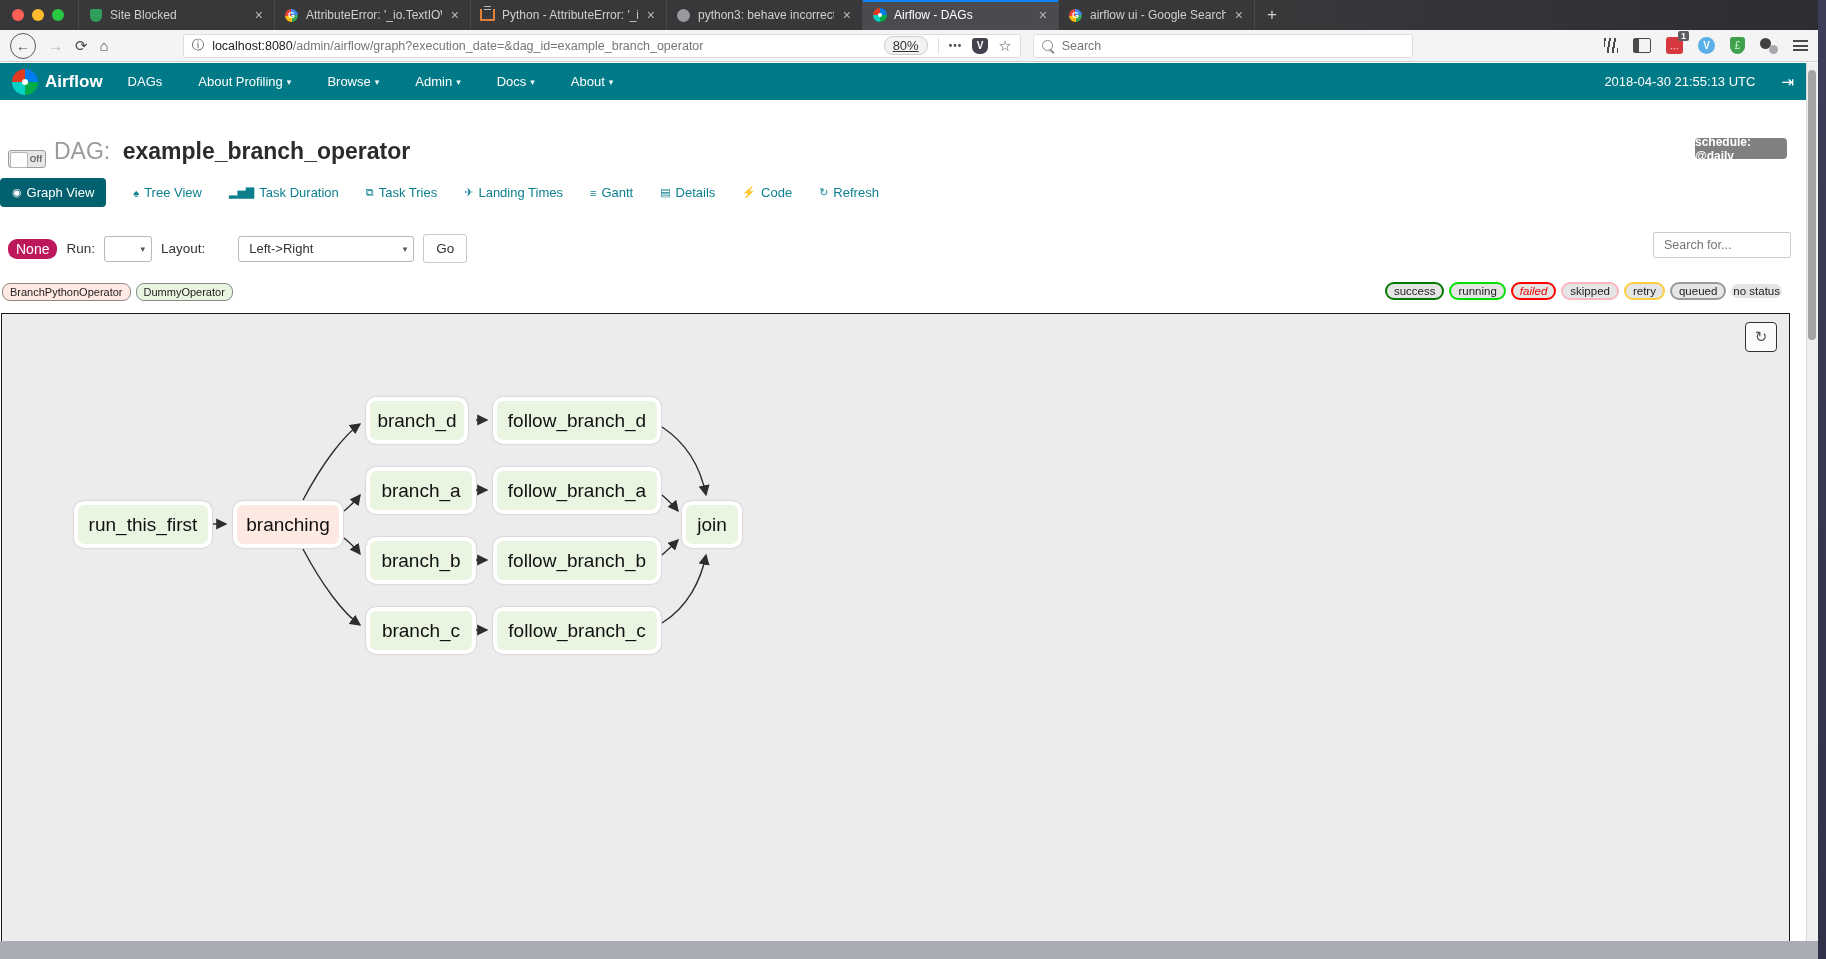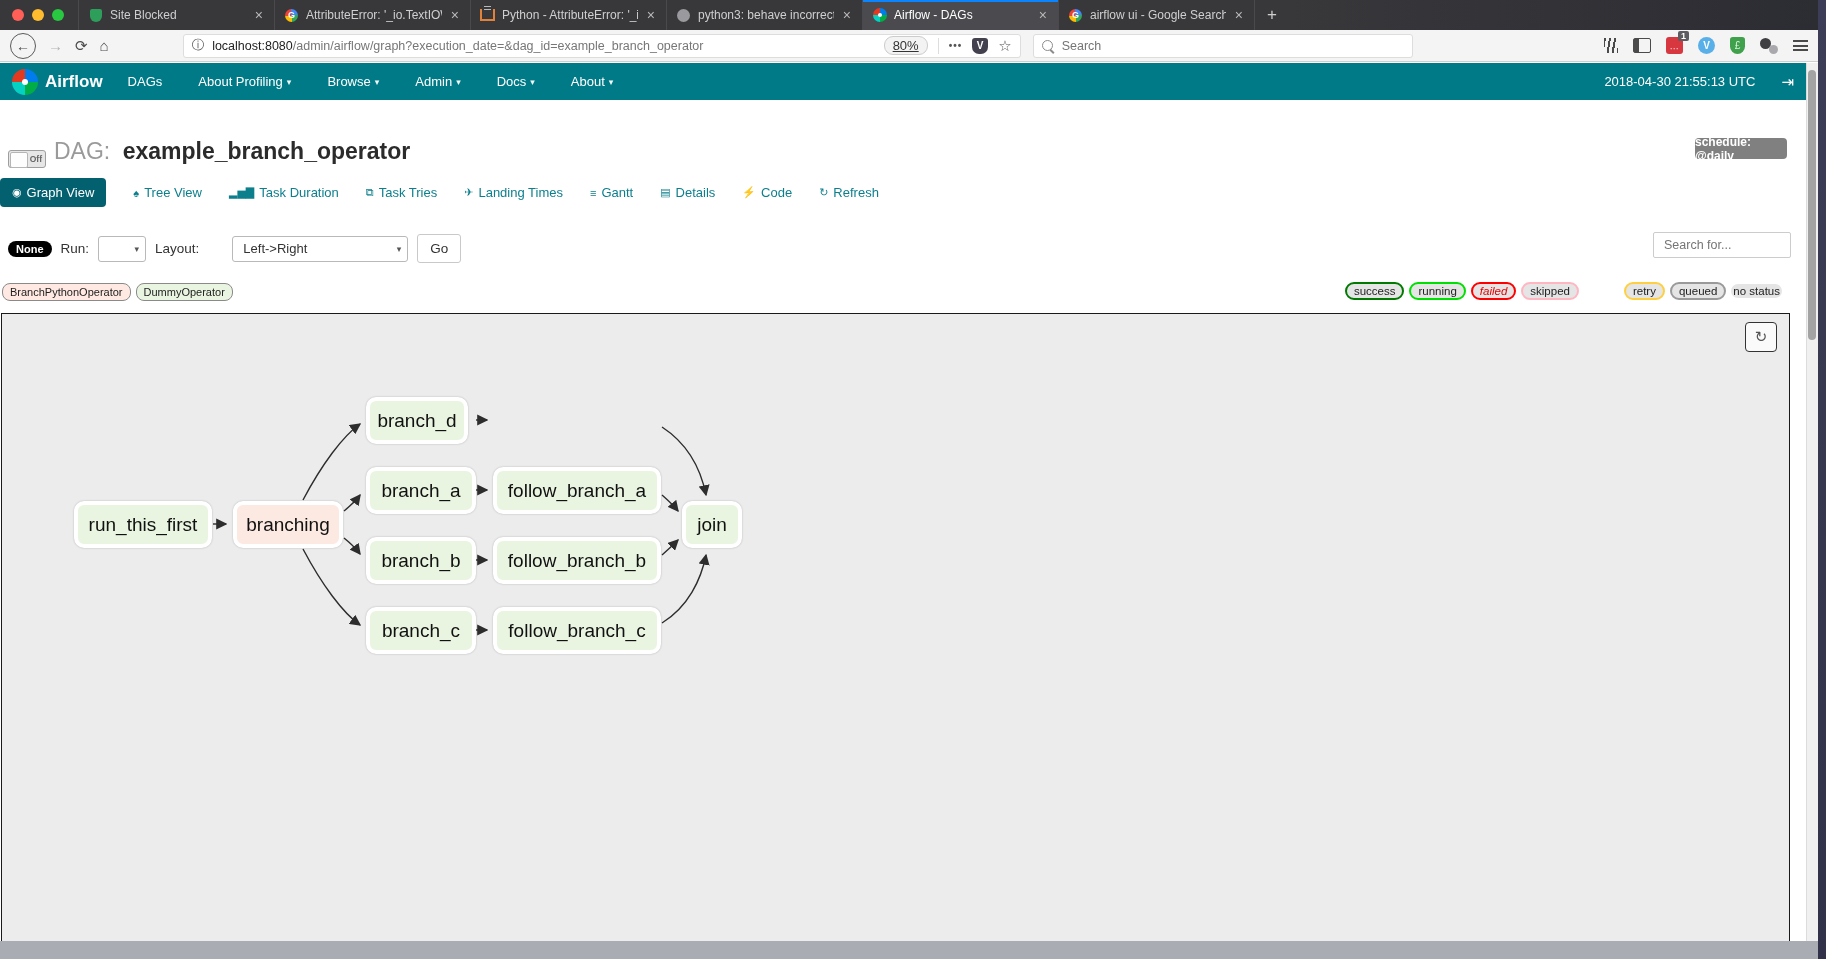--- a/index.html
+++ b/index.html
@@ -90,21 +90,21 @@
   .dag-name{color:#2b2b2b;font-weight:600;margin-left:6px;}
   .schedule-badge{position:absolute;left:1695px;top:38px;width:92px;height:21px;background:#808080;color:#fff;
                   font-size:12px;font-weight:bold;border-radius:4px;display:flex;align-items:center;justify-content:center;}
 
   .views-row{position:absolute;left:0;top:78px;display:flex;align-items:center;gap:27px;}
   .view-link{display:flex;align-items:center;gap:5px;color:#0c7f8d;font-size:13px;cursor:pointer;}
   .view-link .v-icon{font-size:11px;}
   .view-link.active{background:#03606f;color:#fff;border-radius:4px;padding:7px 12px;}
 
   .controls-row{position:absolute;left:8px;top:134px;display:flex;align-items:center;gap:9px;}
-  .none-badge{background:#000000;color:#fff;font-size:11px;font-weight:bold;border-radius:9px;padding:2px 8px;}
+  .none-badge{background:#be185d;color:#fff;font-size:14px;font-weight:normal;border-radius:9px;padding:2px 8px;}
   .ctl-label{font-size:13.5px;color:#333;}
   .fake-select{height:26px;border:1px solid #b9b9b9;border-radius:3px;background:#fff;display:flex;align-items:center;
                padding:0 6px 0 10px;box-sizing:border-box;font-size:13px;color:#333;gap:10px;}
   .fake-select .caret2{font-size:9px;color:#555;margin-left:auto;}
   .sel-run{width:48px;}
   .sel-layout{width:176px;margin-left:24px;}
   .go-btn{height:27px;padding:0 12px;border:1px solid #c9c9c9;border-radius:3px;background:#fff;font-size:13.5px;color:#333;
           display:flex;align-items:center;}
   .search-for{position:absolute;left:1653px;top:132px;width:138px;height:26px;border:1px solid #ccc;border-radius:2px;
               display:flex;align-items:center;padding:0 8px;box-sizing:border-box;background:#fff;}
@@ -112,21 +112,21 @@
   .legend-ops{position:absolute;left:2px;top:183px;display:flex;gap:5px;}
   .op-pill{font-size:11px;color:#222;border:1px solid #8a8a8a;border-radius:8px;padding:2px 7px;}
   .op-branch{background:#ffe9e2;}
   .op-dummy{background:#e9f5e1;}
   .legend-status{position:absolute;right:24px;top:182px;display:flex;gap:5px;align-items:center;}
   .st-pill{font-size:11.5px;color:#222;background:#e5e5e5;border:2px solid transparent;border-radius:9px;padding:1px 7px;}
   .st-success{border-color:#007a00;}
   .st-running{border-color:#00e000;}
   .st-failed{border-color:#ff0000;color:#e60000;font-style:italic;}
   .st-skipped{border-color:#ffb6c1;}
-  .st-retry{border-color:#ffcf40;margin-left:40px;}
+  .st-retry{border-color:#ffcf40;}
   .st-queued{border-color:#9a9a9a;}
   .st-none{border:none;padding:1px 2px;}
 
   
   .graph-box{position:absolute;left:1px;top:213px;width:1789px;height:628px;background:#ececec;
              border:1px solid #1a1a1a;border-bottom:none;box-sizing:border-box;}
   .graph-refresh{position:absolute;right:12px;top:8px;width:30px;height:28px;border:1px solid #333;border-radius:4px;
                  background:#fafafa;display:flex;align-items:center;justify-content:center;font-size:15px;color:#555;}
   .edges{position:absolute;left:0;top:0;}
   .node{position:absolute;display:flex;align-items:center;justify-content:center;font-size:19px;color:#111;
@@ -366,20 +366,21 @@
         <path d="M 660,309 C 686,293 699,266 704,241"></path>
       </g>
     </svg>
 
     <div class="node node-dummy" style="left:72px; top:187px;width:138px;height:47px;">run_this_first</div>
     <div class="node node-branch" style="left:231px;top:187px;width:110px;height:47px;">branching</div>
     <div class="node node-dummy" style="left:364px;top:83px; width:102px;height:47px;">branch_d</div>
     <div class="node node-dummy" style="left:364px;top:153px;width:110px;height:47px;">branch_a</div>
     <div class="node node-dummy" style="left:364px;top:223px;width:110px;height:47px;">branch_b</div>
     <div class="node node-dummy" style="left:364px;top:293px;width:110px;height:47px;">branch_c</div>
+    <div class="node node-dummy" style="left:491px;top:83px; width:168px;height:47px;">follow_branch_d</div>
     <div class="node node-dummy" style="left:491px;top:153px;width:168px;height:47px;">follow_branch_a</div>
     <div class="node node-dummy" style="left:491px;top:223px;width:168px;height:47px;">follow_branch_b</div>
     <div class="node node-dummy" style="left:491px;top:293px;width:168px;height:47px;">follow_branch_c</div>
     <div class="node node-dummy" style="left:680px;top:187px;width:60px;height:47px;">join</div>
 
     <div class="graph-refresh">↻</div>
   </div>
 </div>
 
 <div class="v-scroll"></div>

